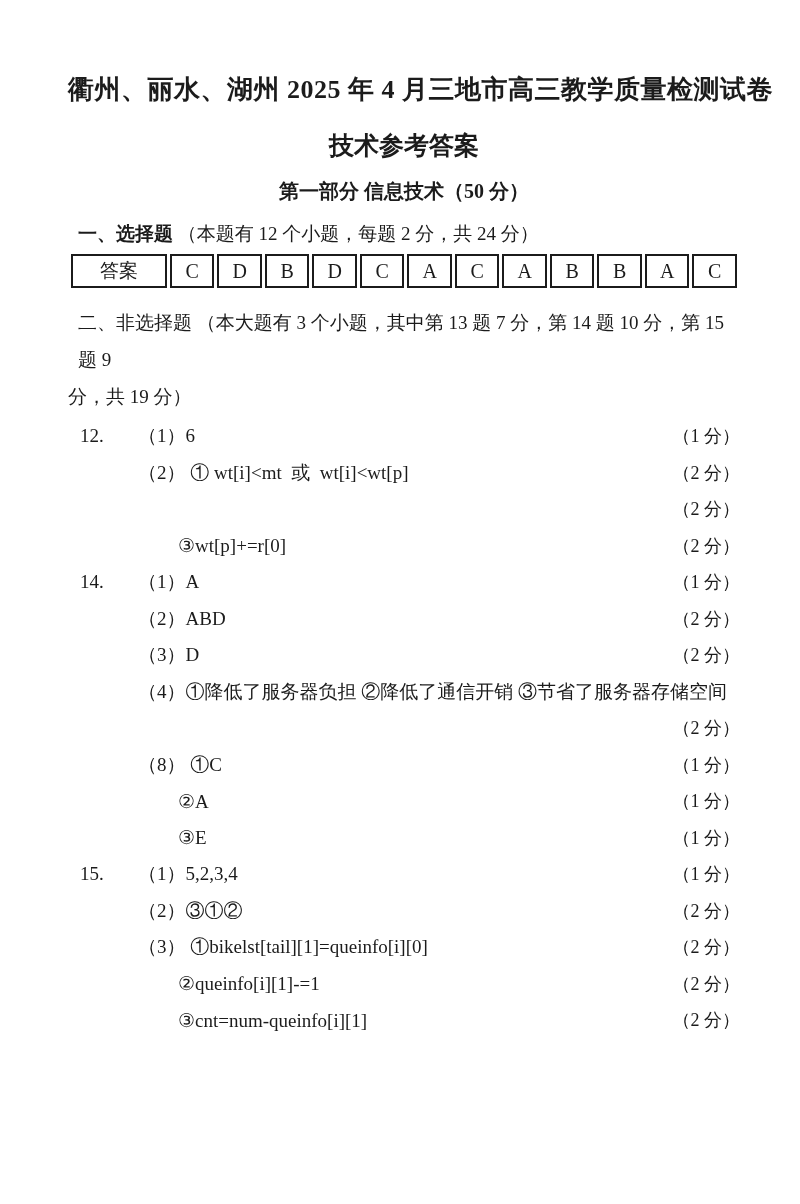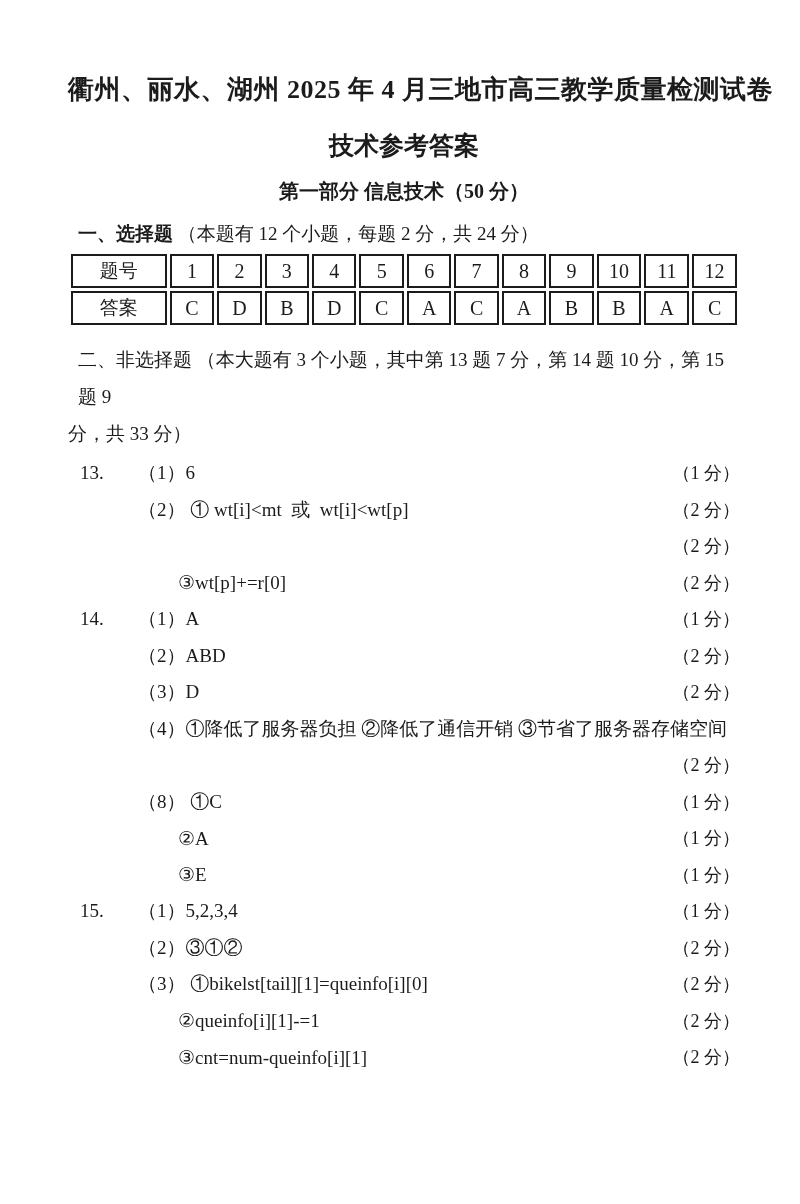--- a/index.html
+++ b/index.html
@@ -63,35 +63,20 @@
     <div class="title2">技术参考答案</div>
     <div class="part-heading">第一部分 信息技术（50 分）</div>
 
     <div class="sec-heading">
       <span class="lbl">一、选择题</span>
       <span class="rest">（本题有 12 个小题，每题 2 分，共 24 分）</span>
     </div>
 
     <table class="akey">
       <tbody>
-          <tr>
-        <td class="hd">题号</td>
-        <td class="c">1</td>
-        <td class="c">2</td>
-        <td class="c">3</td>
-        <td class="c">4</td>
-        <td class="c">5</td>
-        <td class="c">6</td>
-        <td class="c">7</td>
-        <td class="c">8</td>
-        <td class="c">9</td>
-        <td class="c">10</td>
-        <td class="c">11</td>
-        <td class="c">12</td>
-      </tr>
       <tr>
         <td class="hd">答案</td>
         <td class="c">C</td>
         <td class="c">D</td>
         <td class="c">B</td>
         <td class="c">D</td>
         <td class="c">C</td>
         <td class="c">A</td>
         <td class="c">C</td>
         <td class="c">A</td>
@@ -99,27 +84,27 @@
         <td class="c">B</td>
         <td class="c">A</td>
         <td class="c">C</td>
       </tr>
     </tbody>
       </table>
 
     <div class="sec2-heading">
       <span class="lbl">二、非选择题</span>
       <span class="rest">（本大题有 3 个小题，其中第 13 题 7 分，第 14 题 10 分，第 15 题 9</span>
-      <span class="rest sec2-line2">分，共 33 分）</span>
+      <span class="rest sec2-line2">分，共 19 分）</span>
     </div>
 
     <div class="rows">
 
       <div class="row">
-        <span class="qnum">13.</span>
+        <span class="qnum">12.</span>
         <span class="ans">（1）6</span>
         <span class="score">（1 分）</span>
       </div>
       <div class="row">
         <span class="qnum"></span>
         <span class="ans">（2） ① wt[i]&lt;mt  或  wt[i]&lt;wt[p]</span>
         <span class="score">（2 分）</span>
       </div>
       <div class="row l2">
         <span class="qnum"></span>

